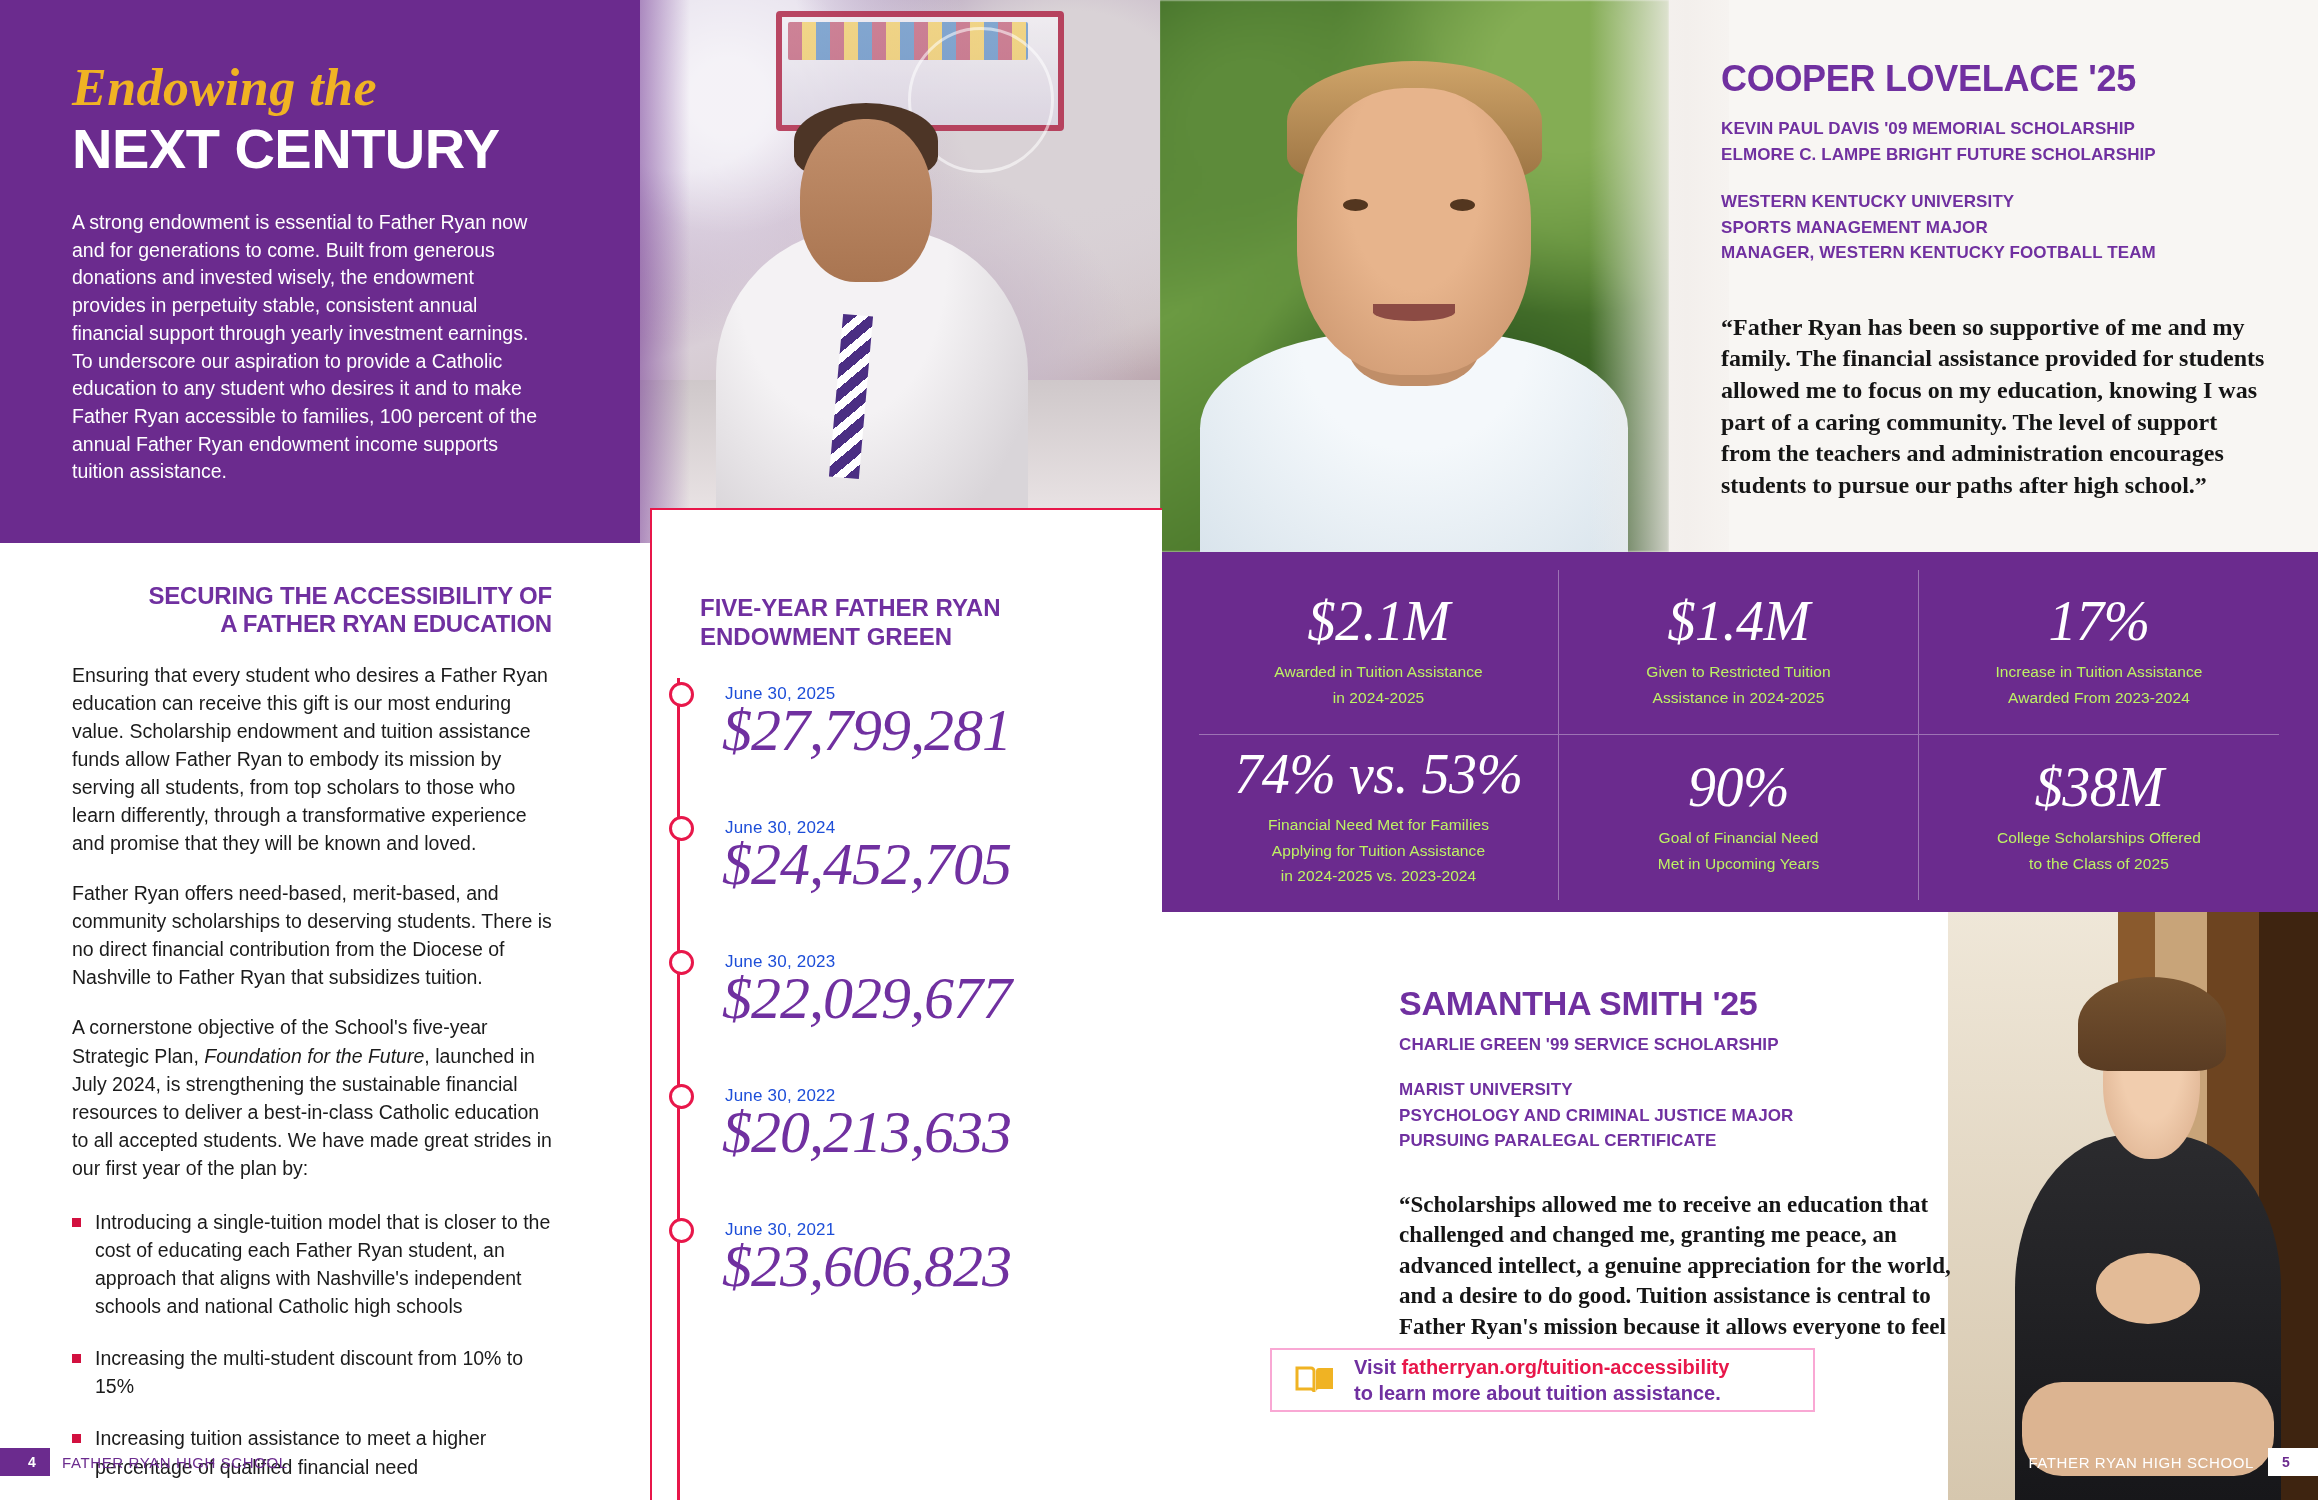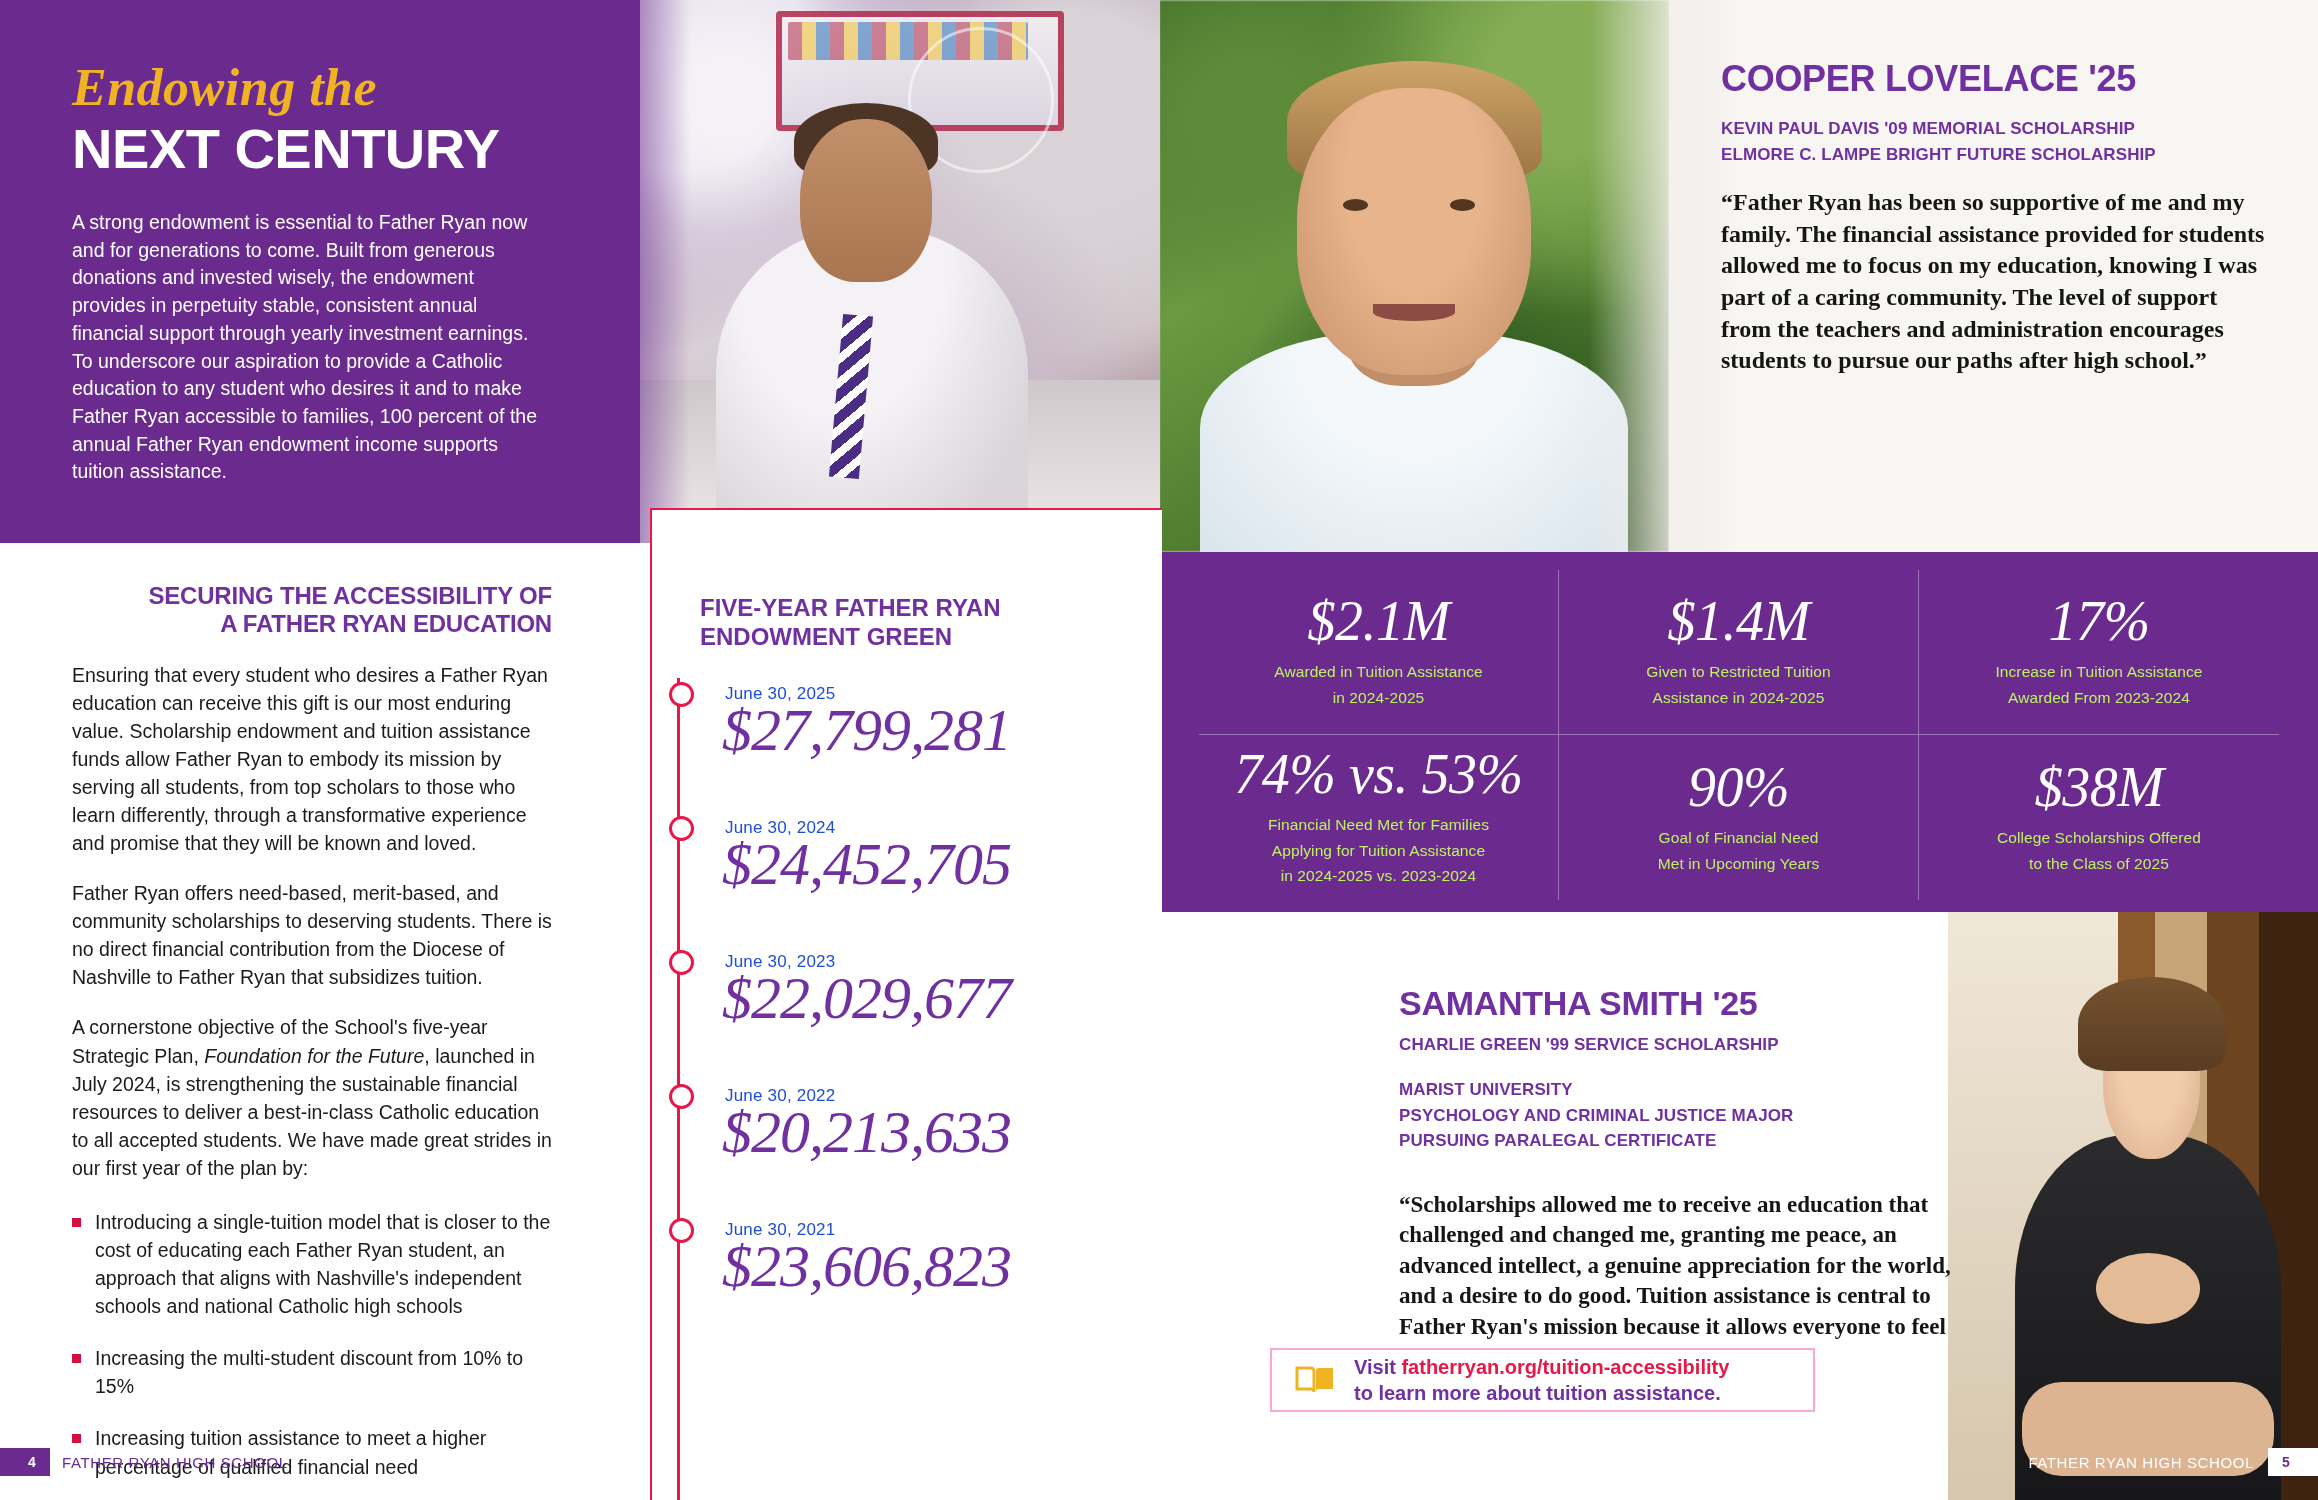--- a/index.html
+++ b/index.html
@@ -172,21 +172,21 @@
     position:absolute;left:430px;top:0;width:140px;height:552px;
     background:linear-gradient(90deg,rgba(242,238,235,0) 0%,#f3efec 70%,#f6f3f0 100%);
   }
   .cooper-bg-strip{position:absolute;left:510px;top:0;width:649px;height:552px;background:#f8f6f3;}
   .cooper-info{position:absolute;left:562px;top:58px;width:560px;}
   .cn-name{color:#7030a0;font-size:36px;font-weight:700;letter-spacing:-.3px;}
   .cn-sch{color:#7030a0;font-size:17px;font-weight:700;line-height:1.5;margin-top:16px;letter-spacing:.1px;}
   .cn-col{color:#7030a0;font-size:17px;font-weight:700;line-height:1.5;margin-top:22px;letter-spacing:.1px;}
   .cn-quote{
     font-family:"Liberation Serif", serif;font-weight:700;color:#151515;
-    font-size:24px;line-height:1.32;margin-top:20px;width:545px;
+    font-size:24px;line-height:1.32;margin-top:46px;width:545px;
   }
 
   
   .stats{position:absolute;left:0;top:552px;width:1159px;height:420px;background:#6b2b8e;}
   .stats-grid{
     position:absolute;left:40px;top:18px;width:1080px;height:330px;
     display:grid;grid-template-columns:repeat(3,1fr);grid-template-rows:repeat(2,1fr);
   }
   .stat{
     display:flex;flex-direction:column;align-items:center;justify-content:center;
@@ -377,20 +377,25 @@
       <div class="mouth"></div>
     </div>
     <div class="cooper-fade"></div>
 
     <div class="cooper-info">
       <div class="cn-name">COOPER LOVELACE '25</div>
       <div class="cn-sch">
         <div>KEVIN PAUL DAVIS '09 MEMORIAL SCHOLARSHIP</div>
         <div>ELMORE C. LAMPE BRIGHT FUTURE SCHOLARSHIP</div>
       </div>
+      <div class="cn-col">
+        <div>WESTERN KENTUCKY UNIVERSITY</div>
+        <div>SPORTS MANAGEMENT MAJOR</div>
+        <div>MANAGER, WESTERN KENTUCKY FOOTBALL TEAM</div>
+      </div>
       <div class="cn-quote">“Father Ryan has been so supportive of me and my family. The financial assistance provided for students allowed me to focus on my education, knowing I was part of a caring community. The level of support from the teachers and administration encourages students to pursue our paths after high school.”</div>
     </div>
 
     <div class="stats">
       <div class="stats-grid">
         <div class="stat">
           <div class="stat-num">$2.1M</div>
           <div class="stat-lbl">
             <div>Awarded in Tuition Assistance</div>
             <div>in 2024-2025</div>

